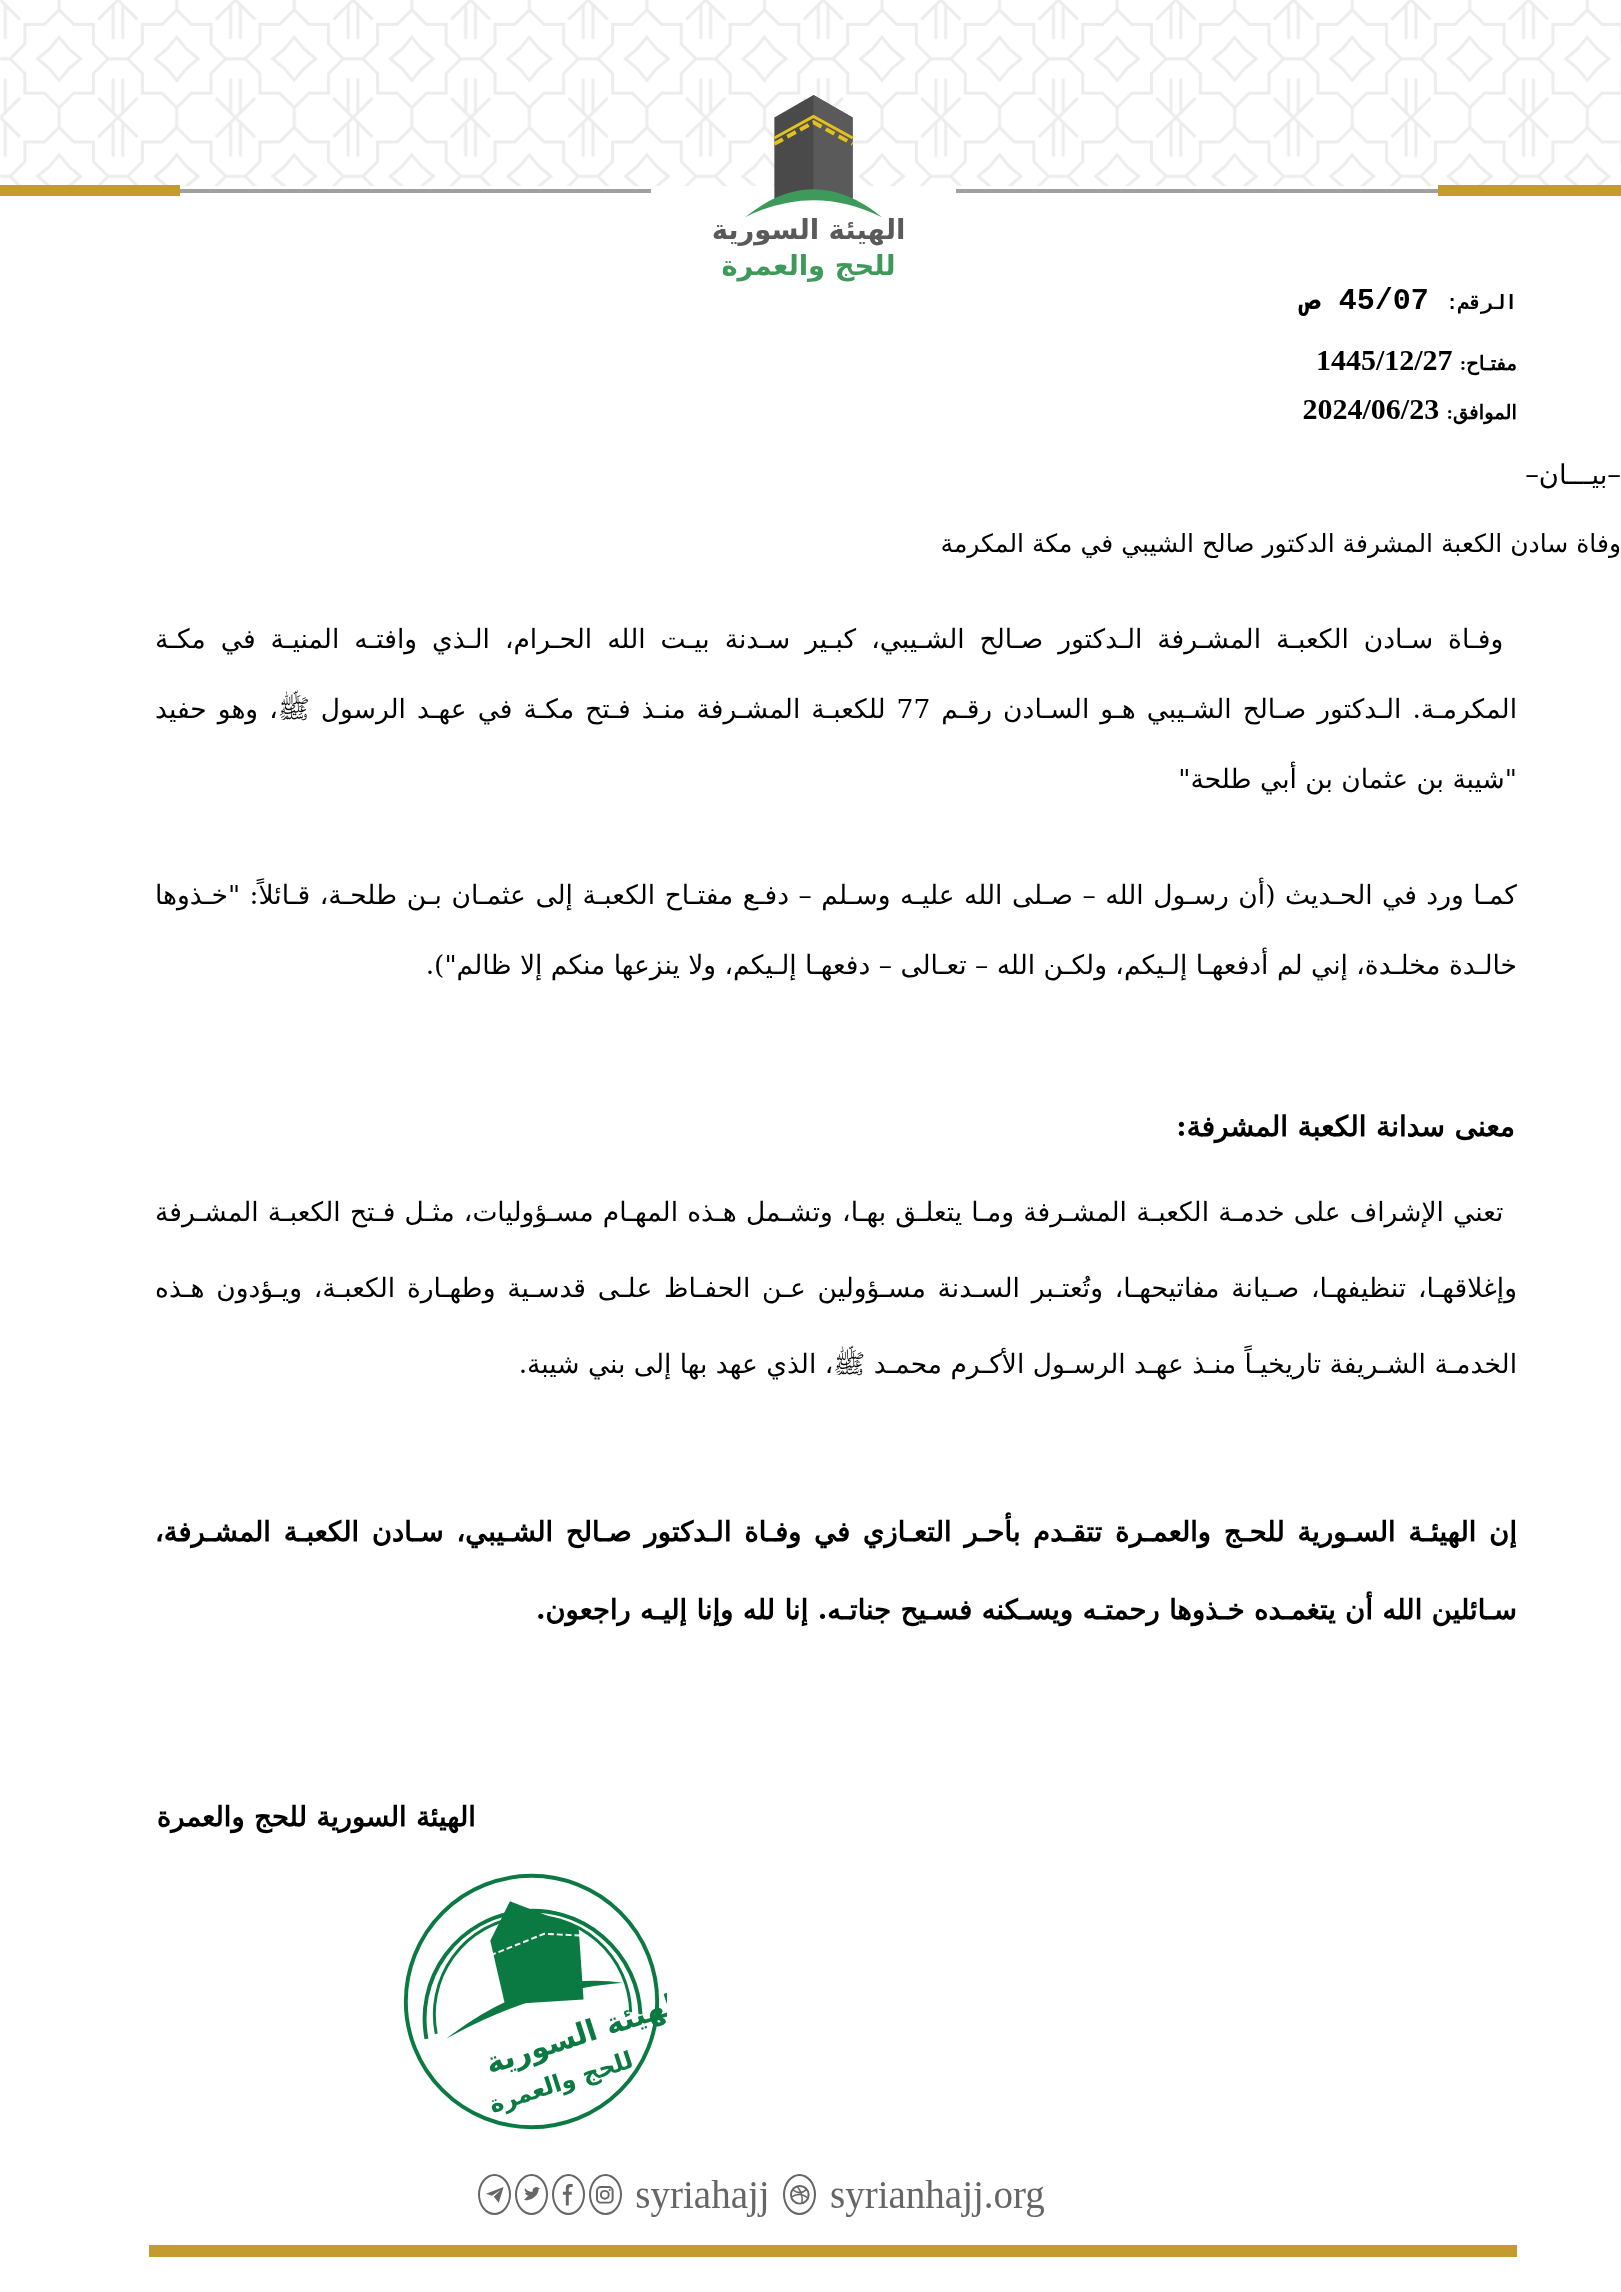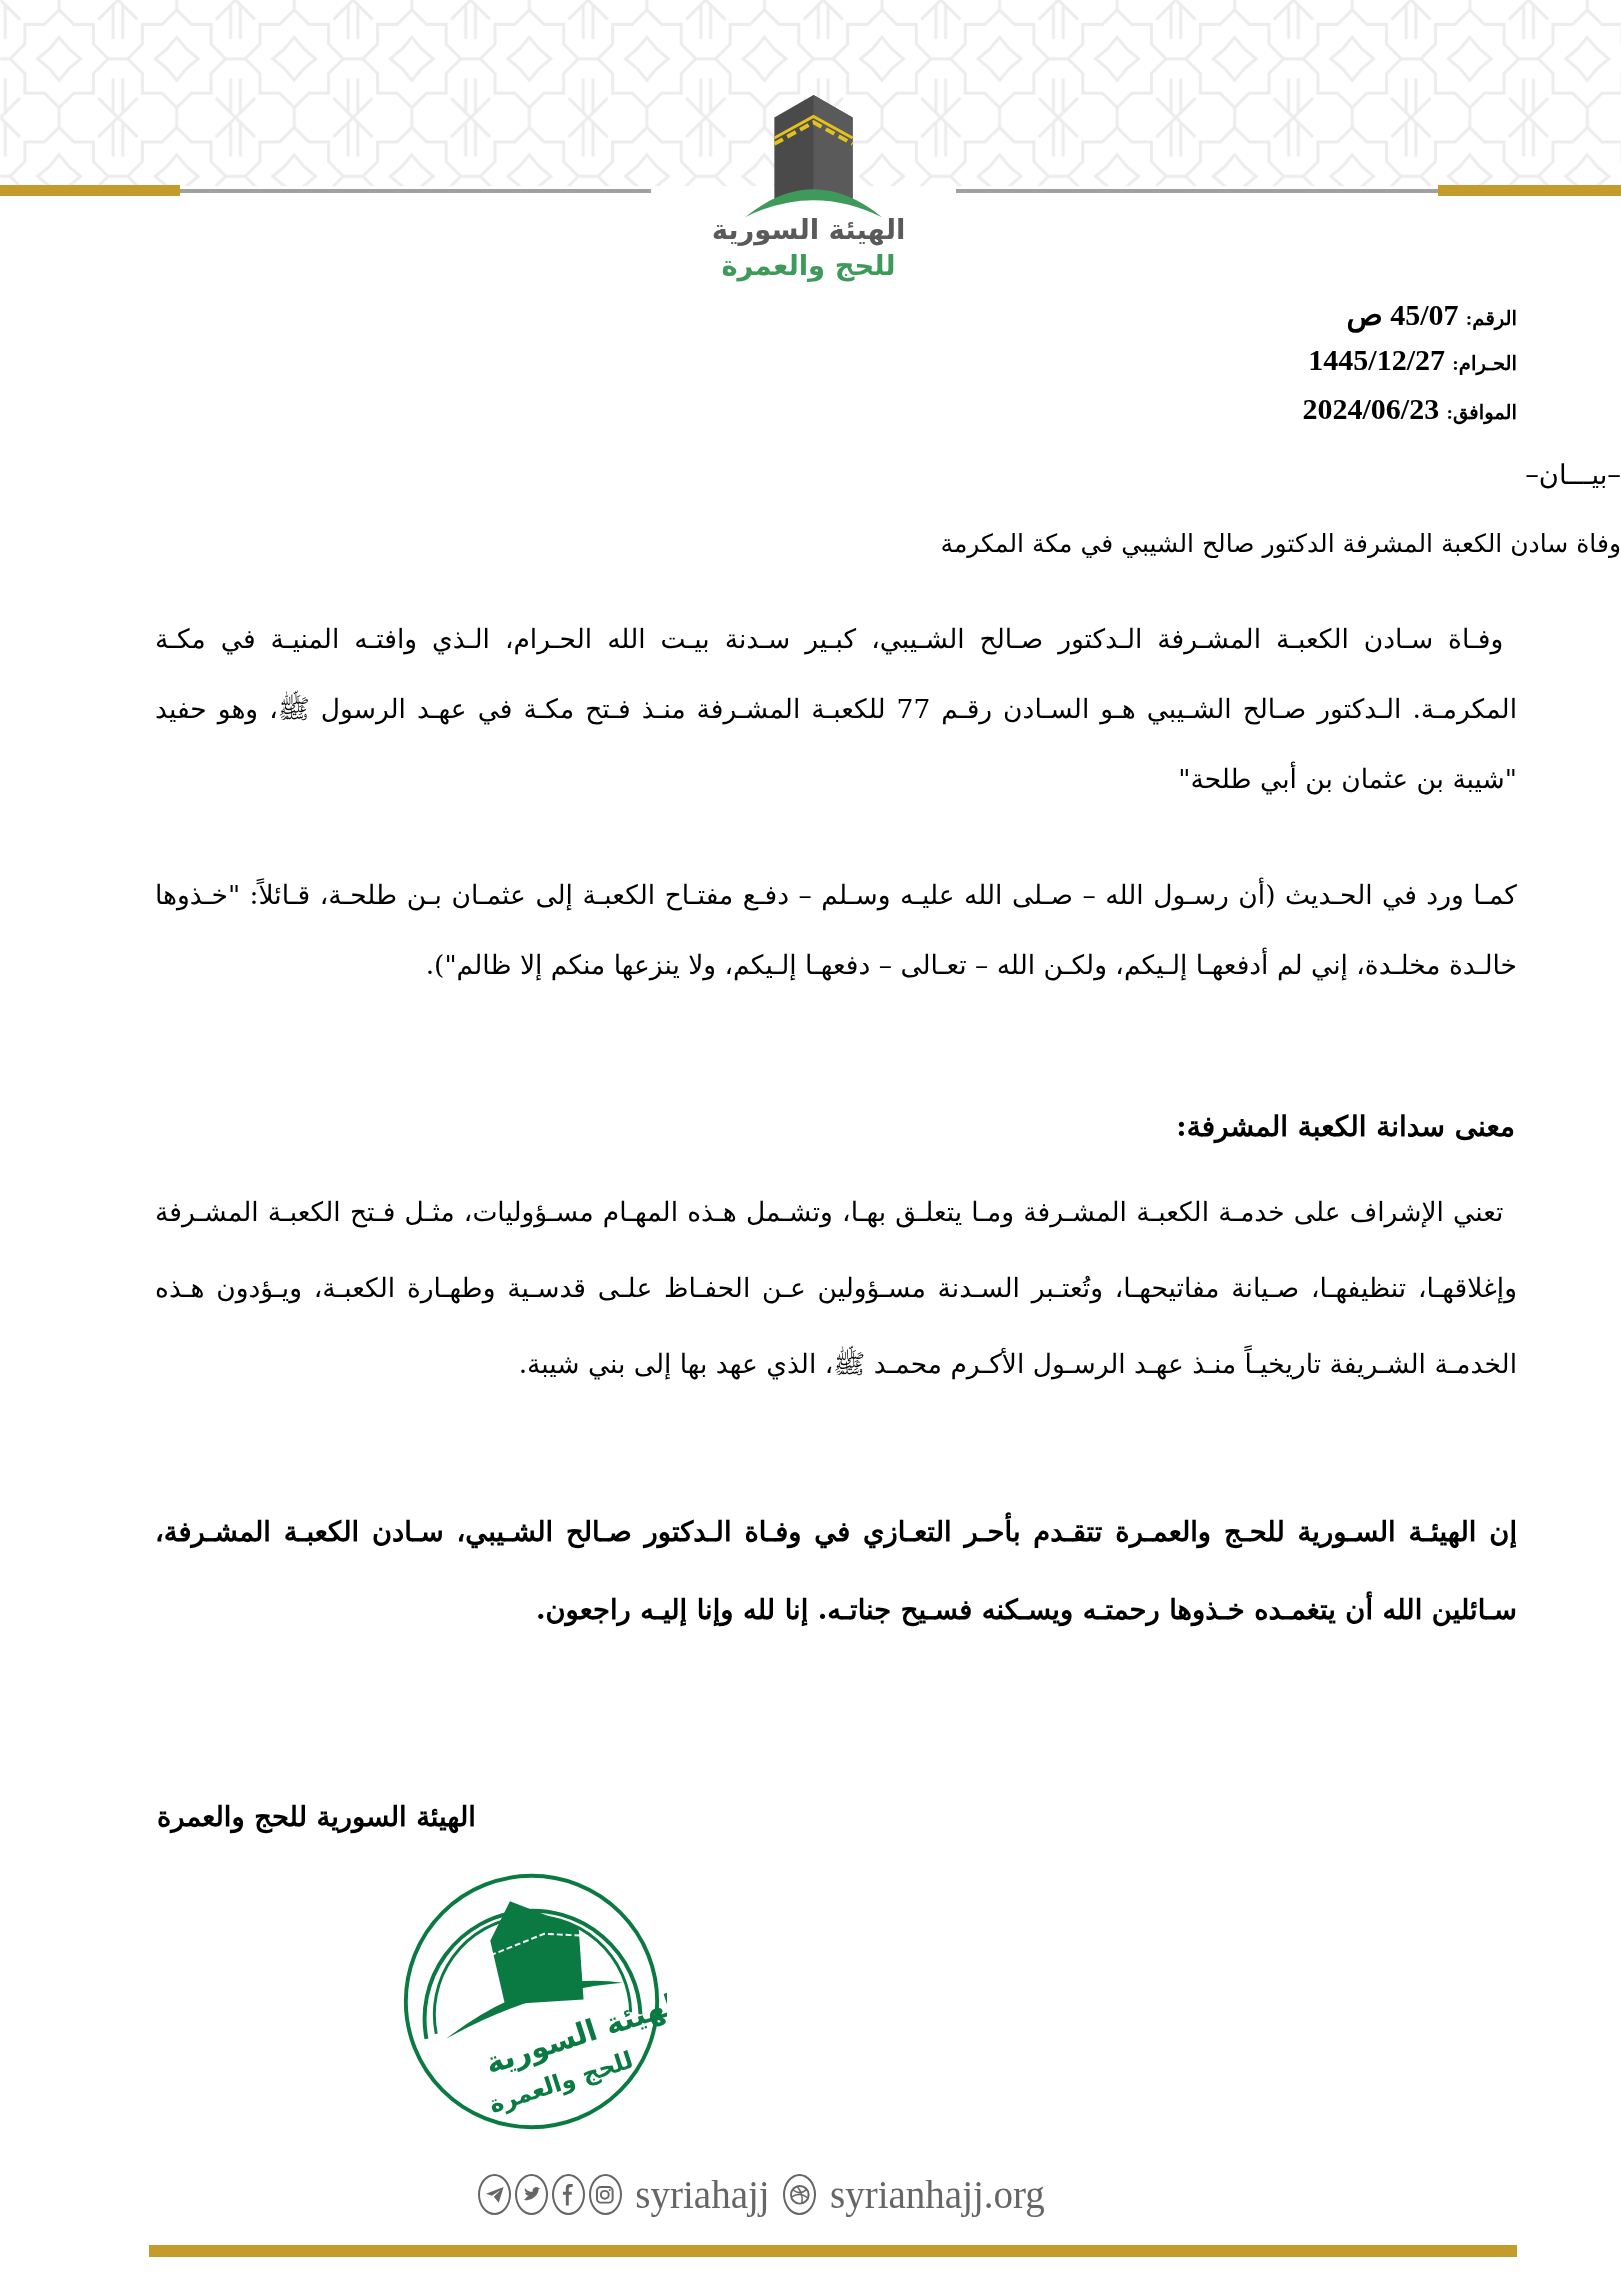--- a/index.html
+++ b/index.html
@@ -62,26 +62,26 @@
 <svg class="logo" viewBox="0 0 150 185" xmlns="http://www.w3.org/2000/svg">
   <polygon points="75,2 115,25 115,108 35,108 35,25" fill="#4a4a4a"></polygon>
   <polygon points="75,2 115,25 115,108 75,108" fill="#5a5a5a"></polygon>
   <polyline points="35,52 75,30 115,52" fill="none" stroke="#e3c21d" stroke-width="4" stroke-dasharray="10,5"></polyline>
   <polyline points="35,46 75,24 115,46" fill="none" stroke="#e3c21d" stroke-width="3"></polyline>
   <path d="M5 127 Q75 70 145 127 Q75 92 5 127 Z" fill="#3e9a5a"></path>
 </svg>
 <div class="logo-text logo-t1">الهيئة السورية</div>
 <div class="logo-text logo-t2">للحج والعمرة</div>
 
-<div class="ref" style="top:297px;">
+<div class="ref" style="top:281px;font-family:Liberation Mono, monospace;">
   <span class="lbl">الرقم:</span>
   <span class="val">45/07 ص</span>
 </div>
 <div class="ref" style="top:343px;">
-  <span class="lbl">الحـرام:</span>
+  <span class="lbl">مفتـاح:</span>
   <span class="val">1445/12/27</span>
 </div>
 <div class="ref" style="top:392px;">
   <span class="lbl">الموافق:</span>
   <span class="val">2024/06/23</span>
 </div>
 
 <div class="center bayan">–بيـــان–</div>
 <div class="center title">وفاة سادن الكعبة المشرفة الدكتور صالح الشيبي في مكة المكرمة</div>
 

